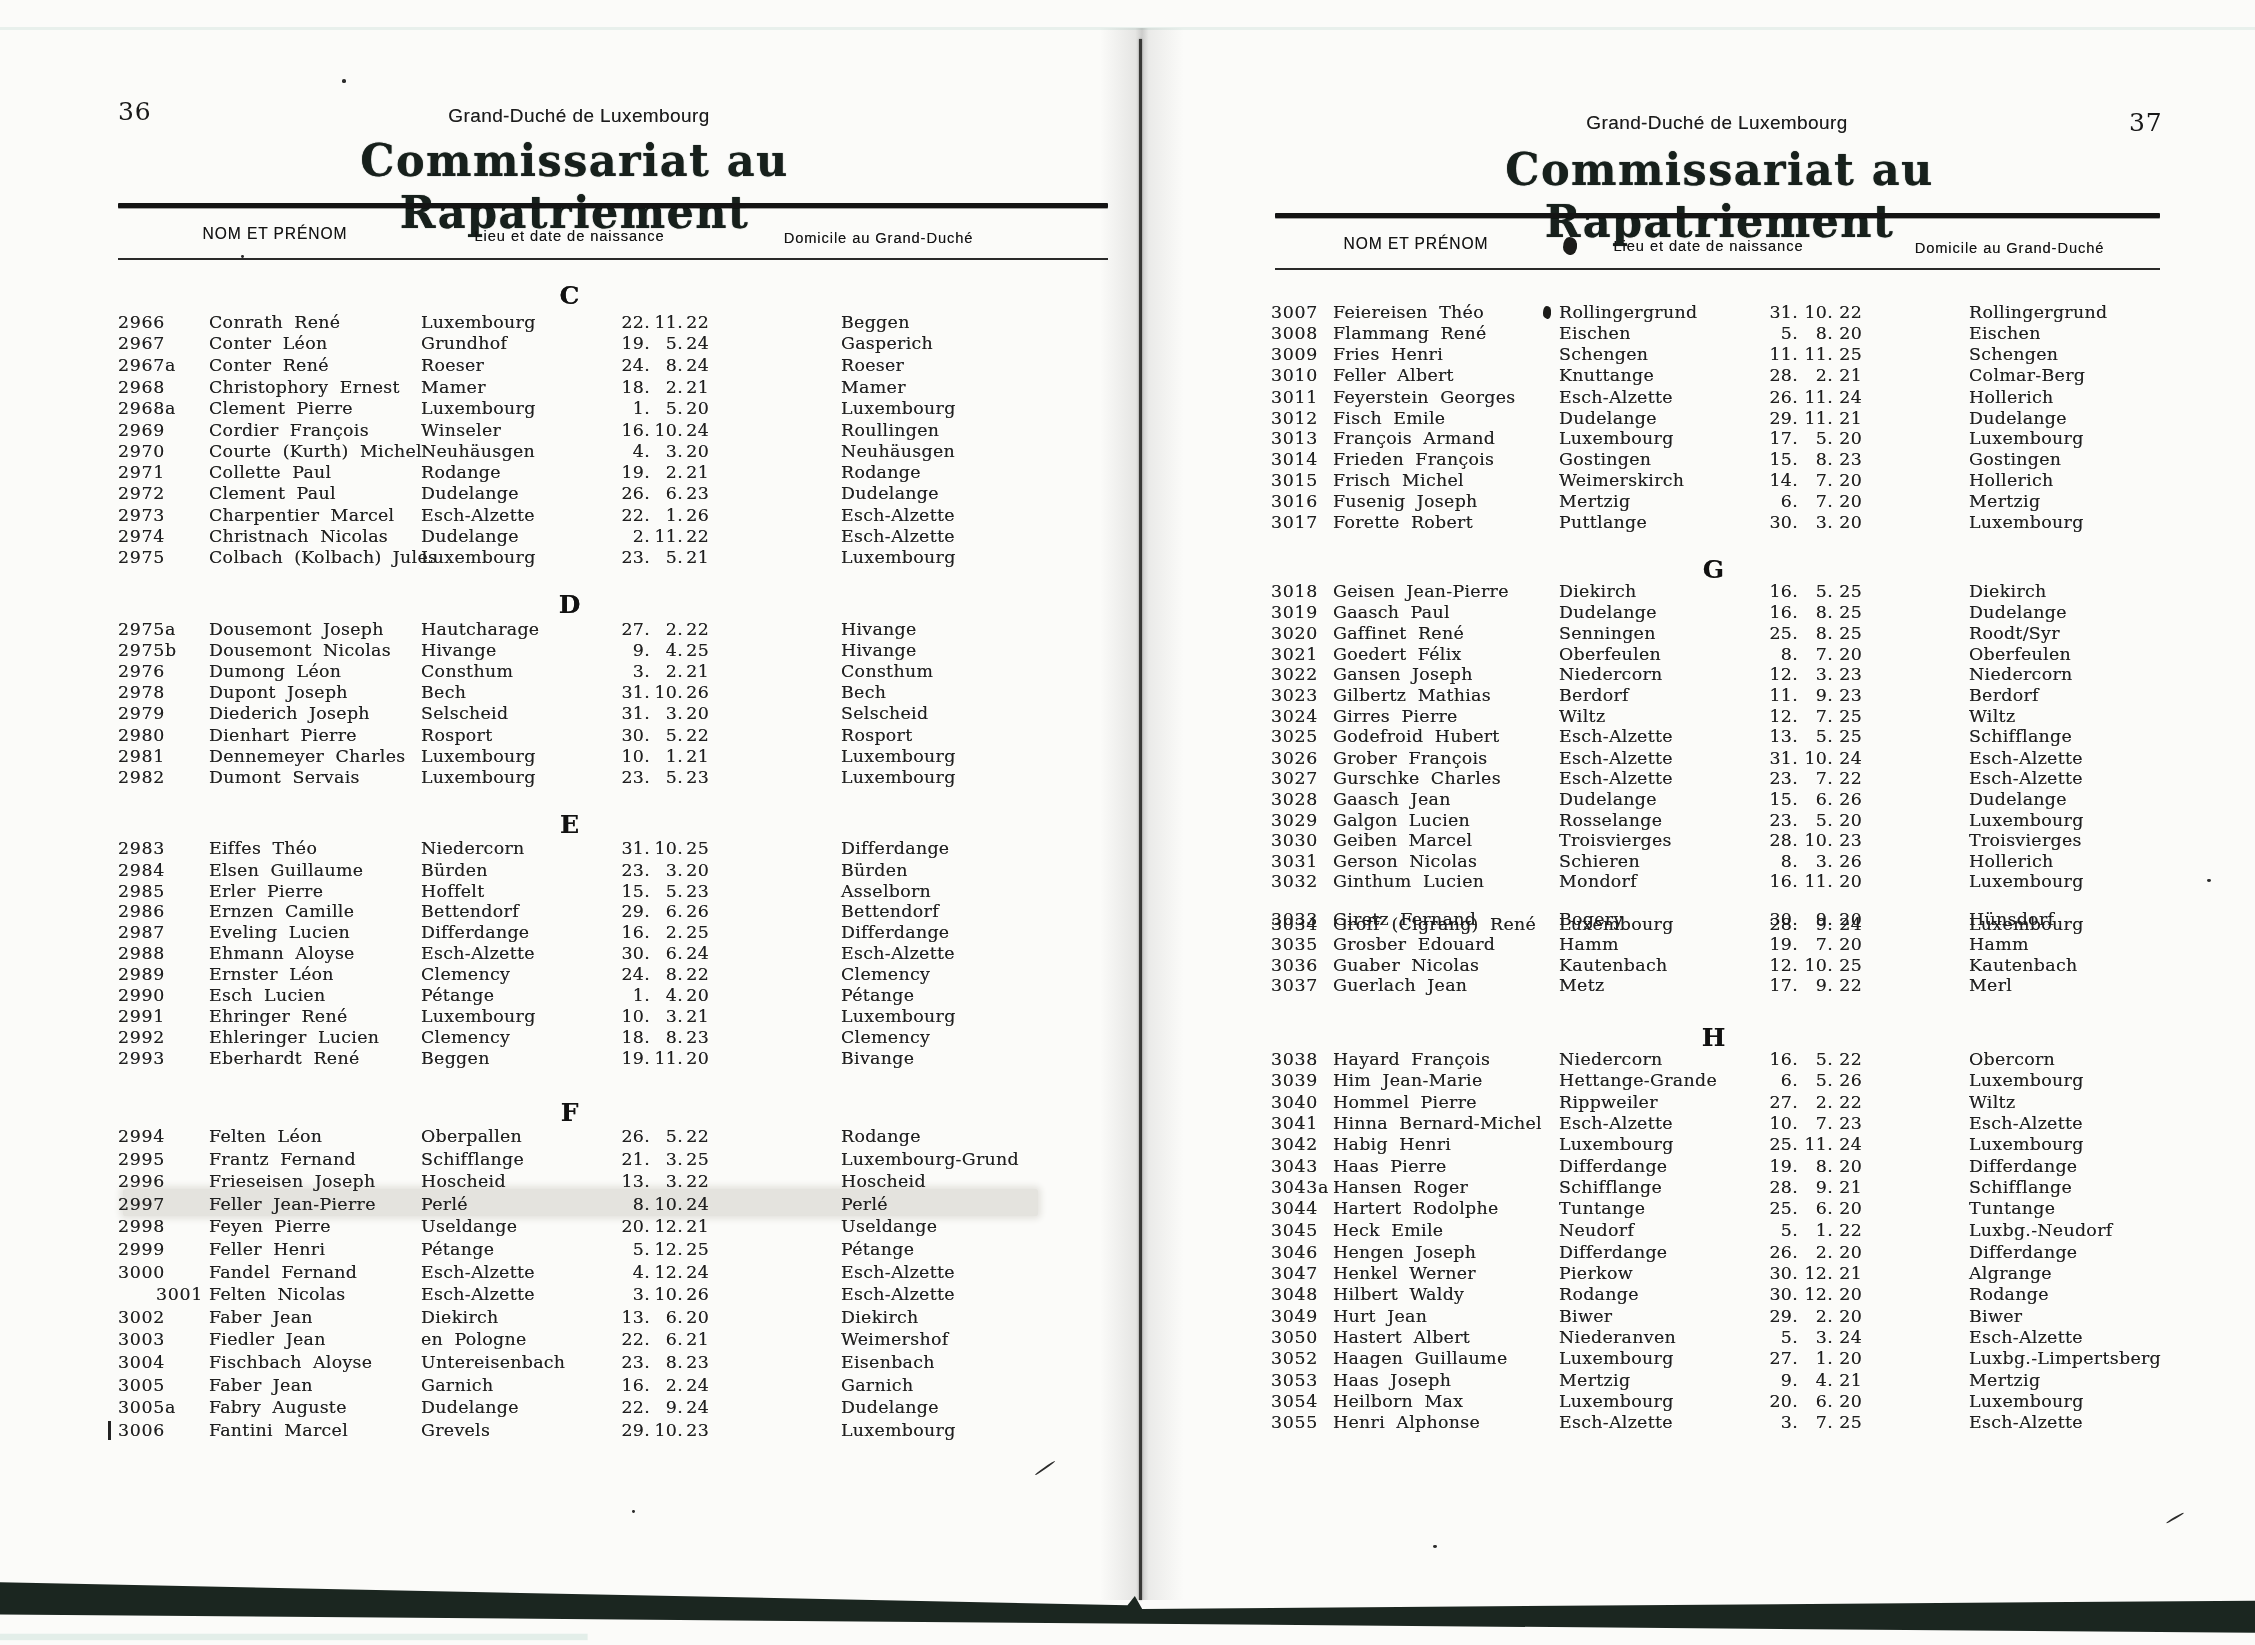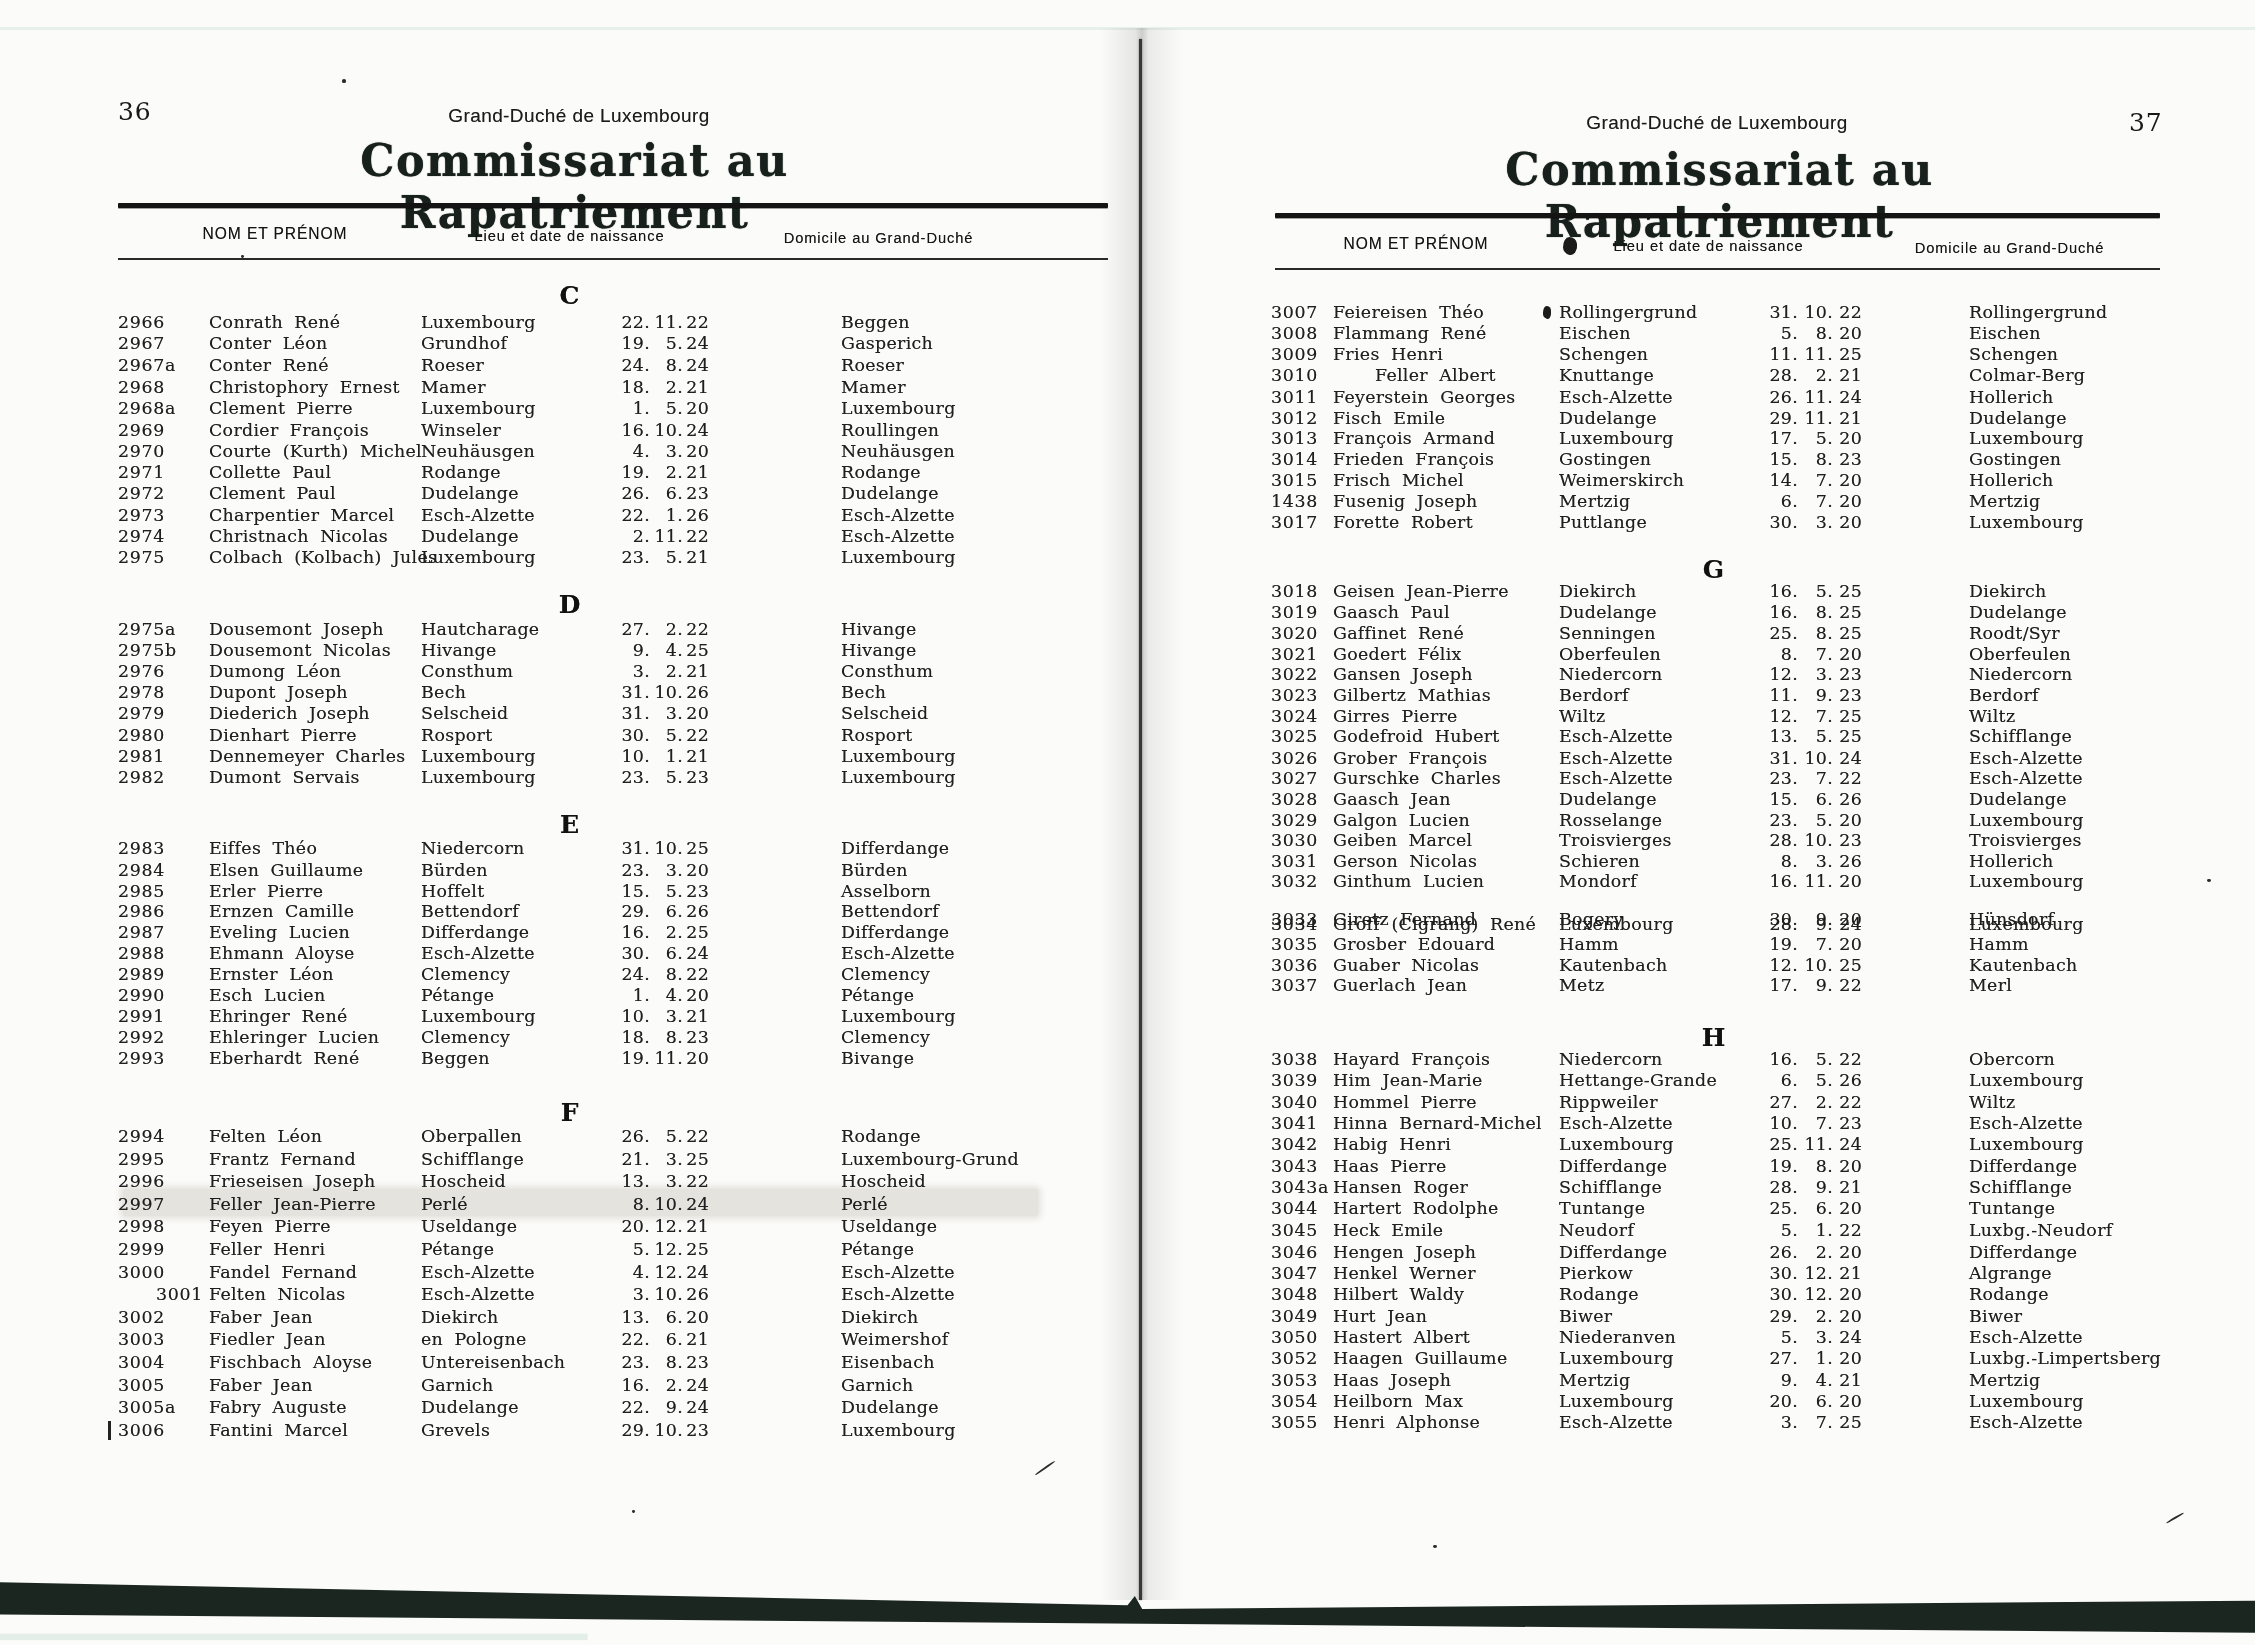--- a/index.html
+++ b/index.html
@@ -528,21 +528,21 @@
           <div class="cell num" style="left: 1271px;">3009</div>
           <div class="cell name" style="left: 1333px;">Fries Henri</div>
           <div class="cell born" style="left: 1559px;">Schengen</div>
           <div class="cell date" style="left: 1754px; width: 44px;">11.</div>
           <div class="cell date" style="left: 1804px; width: 29px;">11.</div>
           <div class="cell date" style="left: 1838px; width: 24px;">25</div>
           <div class="cell dom" style="left: 1969px;">Schengen</div>
         </div>
         <div class="row" style="top: 365px;">
           <div class="cell num" style="left: 1271px;">3010</div>
-          <div class="cell name" style="left: 1333px; margin-left: 42px;">Feller Albert</div>
+          <div class="cell name" style="left: 1333px;">Feller Albert</div>
           <div class="cell born" style="left: 1559px;">Knuttange</div>
           <div class="cell date" style="left: 1754px; width: 44px;">28.</div>
           <div class="cell date" style="left: 1804px; width: 29px;">2.</div>
           <div class="cell date" style="left: 1838px; width: 24px;">21</div>
           <div class="cell dom" style="left: 1969px;">Colmar-Berg</div>
         </div>
         <div class="row" style="top: 387px;">
           <div class="cell num" style="left: 1271px;">3011</div>
           <div class="cell name" style="left: 1333px;">Feyerstein Georges</div>
           <div class="cell born" style="left: 1559px;">Esch-Alzette</div>
@@ -581,21 +581,21 @@
         <div class="row" style="top: 470px;">
           <div class="cell num" style="left: 1271px;">3015</div>
           <div class="cell name" style="left: 1333px;">Frisch Michel</div>
           <div class="cell born" style="left: 1559px;">Weimerskirch</div>
           <div class="cell date" style="left: 1754px; width: 44px;">14.</div>
           <div class="cell date" style="left: 1804px; width: 29px;">7.</div>
           <div class="cell date" style="left: 1838px; width: 24px;">20</div>
           <div class="cell dom" style="left: 1969px;">Hollerich</div>
         </div>
         <div class="row" style="top: 491px;">
-          <div class="cell num" style="left: 1271px;">1438</div>
+          <div class="cell num" style="left: 1271px;">3016</div>
           <div class="cell name" style="left: 1333px;">Fusenig Joseph</div>
           <div class="cell born" style="left: 1559px;">Mertzig</div>
           <div class="cell date" style="left: 1754px; width: 44px;">6.</div>
           <div class="cell date" style="left: 1804px; width: 29px;">7.</div>
           <div class="cell date" style="left: 1838px; width: 24px;">20</div>
           <div class="cell dom" style="left: 1969px;">Mertzig</div>
         </div>
         <div class="row" style="top: 512px;">
           <div class="cell num" style="left: 1271px;">3017</div>
           <div class="cell name" style="left: 1333px;">Forette Robert</div>

